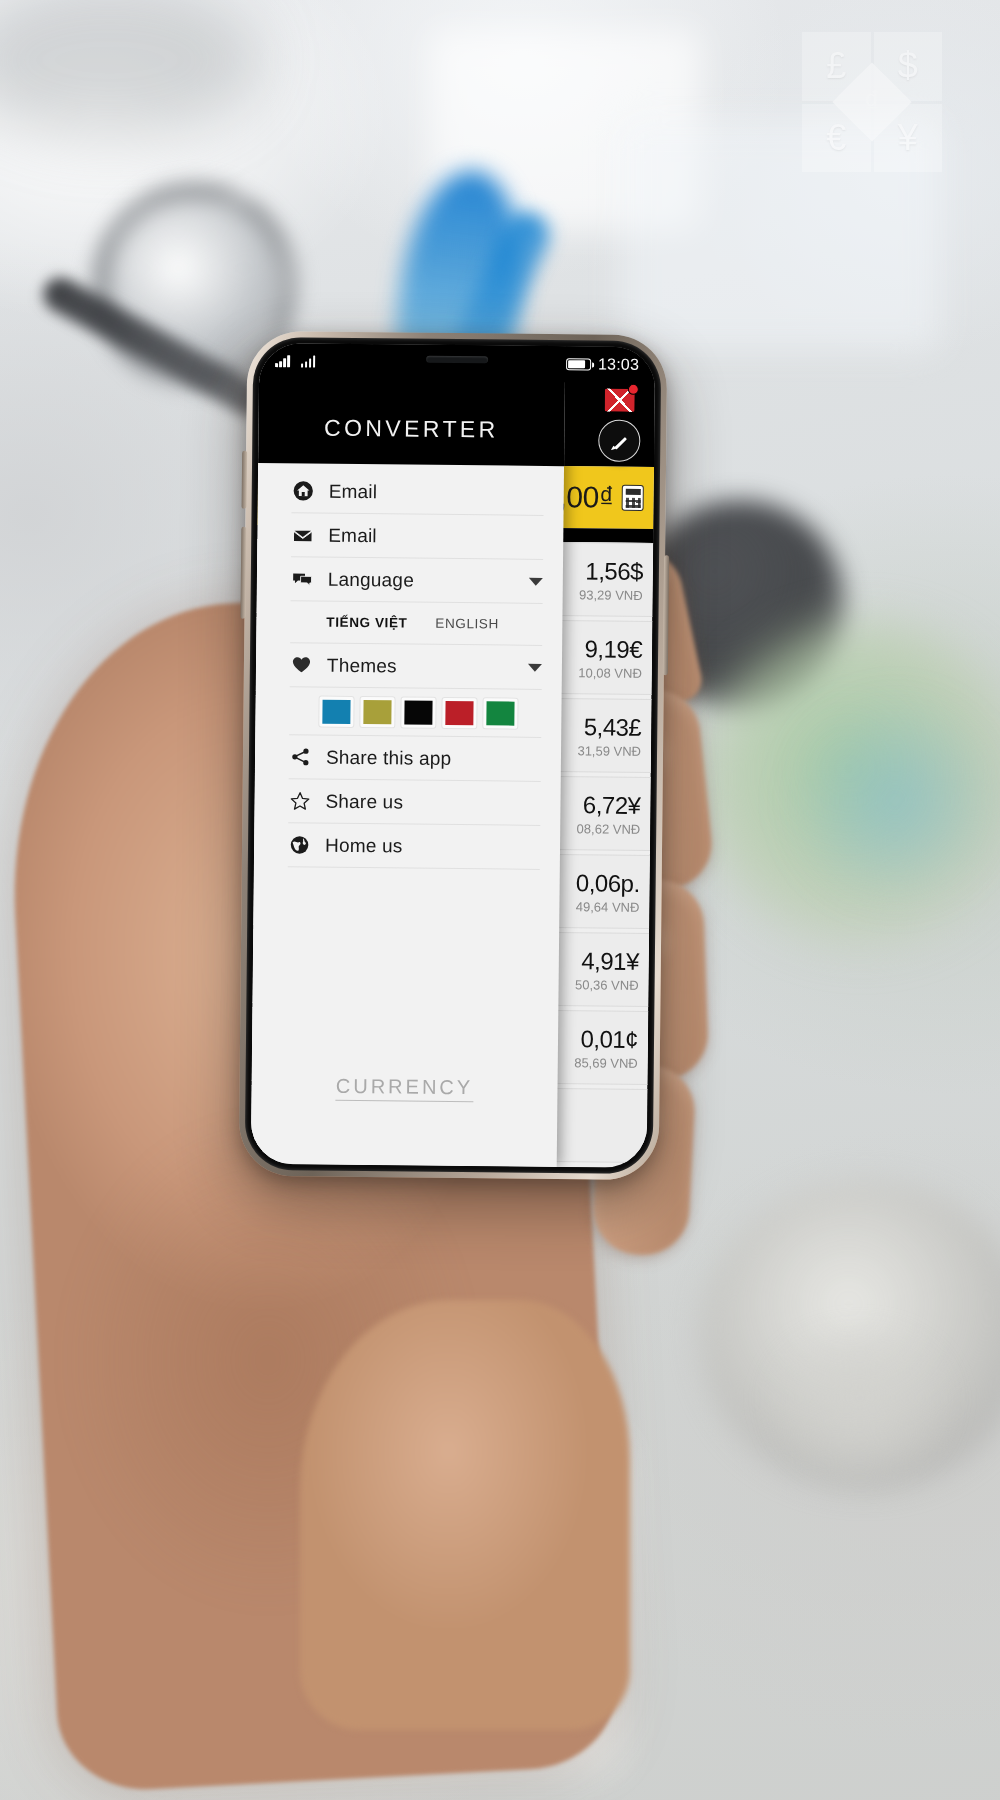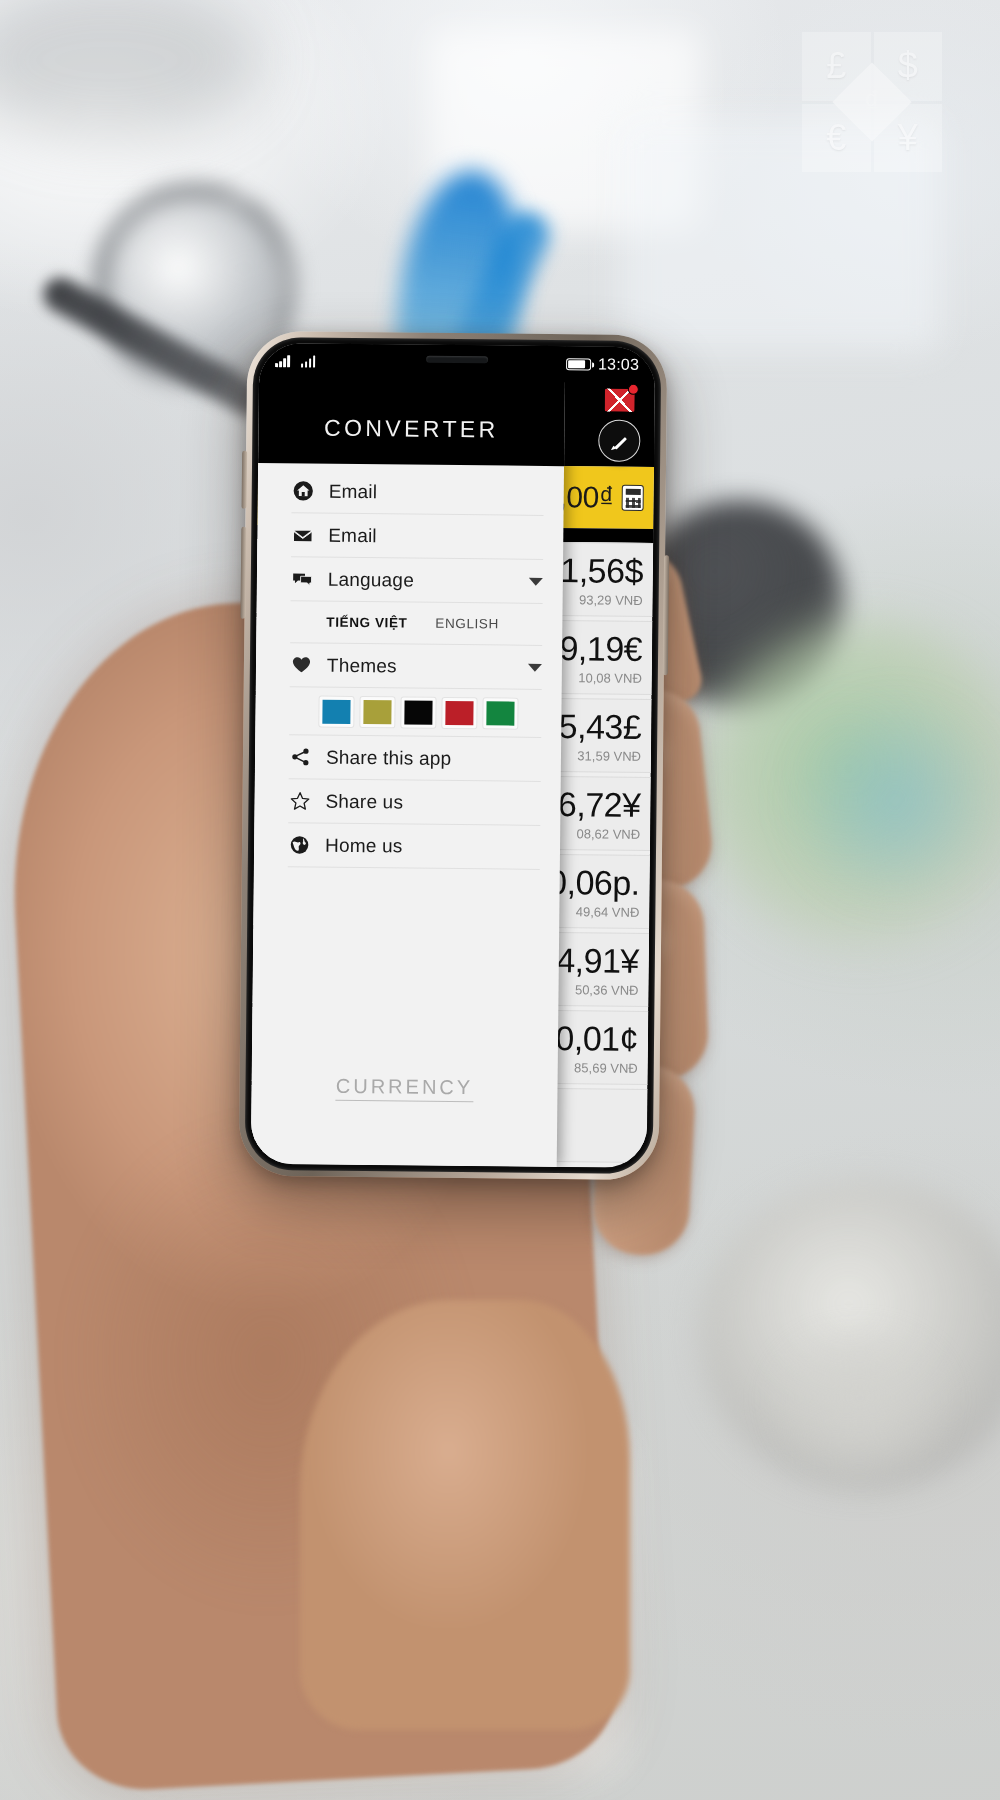--- a/index.html
+++ b/index.html
@@ -274,21 +274,21 @@
     opacity: .85;
   }
   .black-gap { position: absolute; left: 0; right: 0; top: 182px; height: 14px; background: #000; }
   .cur-list { position: absolute; left: 0; right: 0; top: 196px; bottom: 0; }
   .cur-row {
     height: 74px; margin: 0 0 4px 0; background: #ececec;
     border-top: 1px solid #dcdcdc; border-bottom: 1px solid #dcdcdc;
     display: flex; flex-direction: column; align-items: flex-end;
     justify-content: center; padding-right: 10px; gap: 2px;
   }
-  .cur-main { font-size: 34px; color: #111; letter-spacing: -.5px; white-space: nowrap; text-align: center; }
+  .cur-main { font-size: 24px; color: #111; letter-spacing: -.5px; white-space: nowrap; text-align: center; }
   .cur-sub  { font-size: 13px; color: #8a8a8a; white-space: nowrap; }
 
   
   .drawer {
     position: absolute; left: 0; top: 0; width: 306px; bottom: 0;
     background: #f2f2f2; z-index: 20;
     box-shadow: 4px 0 14px rgba(0,0,0,.35);
     display: flex; flex-direction: column;
   }
   .drawer-head {

